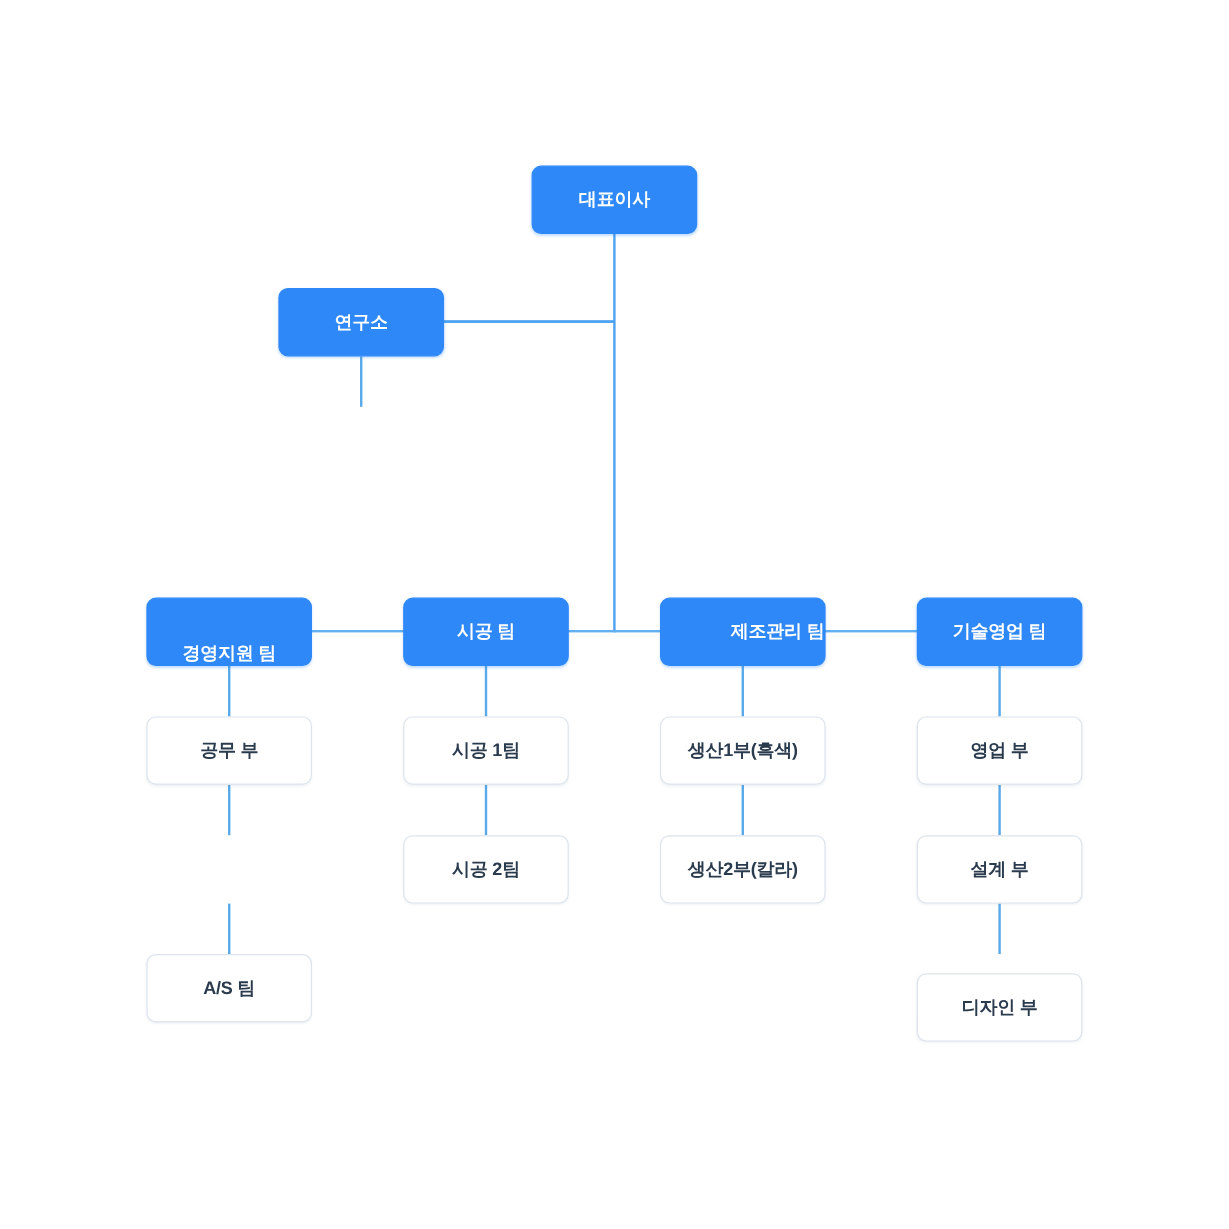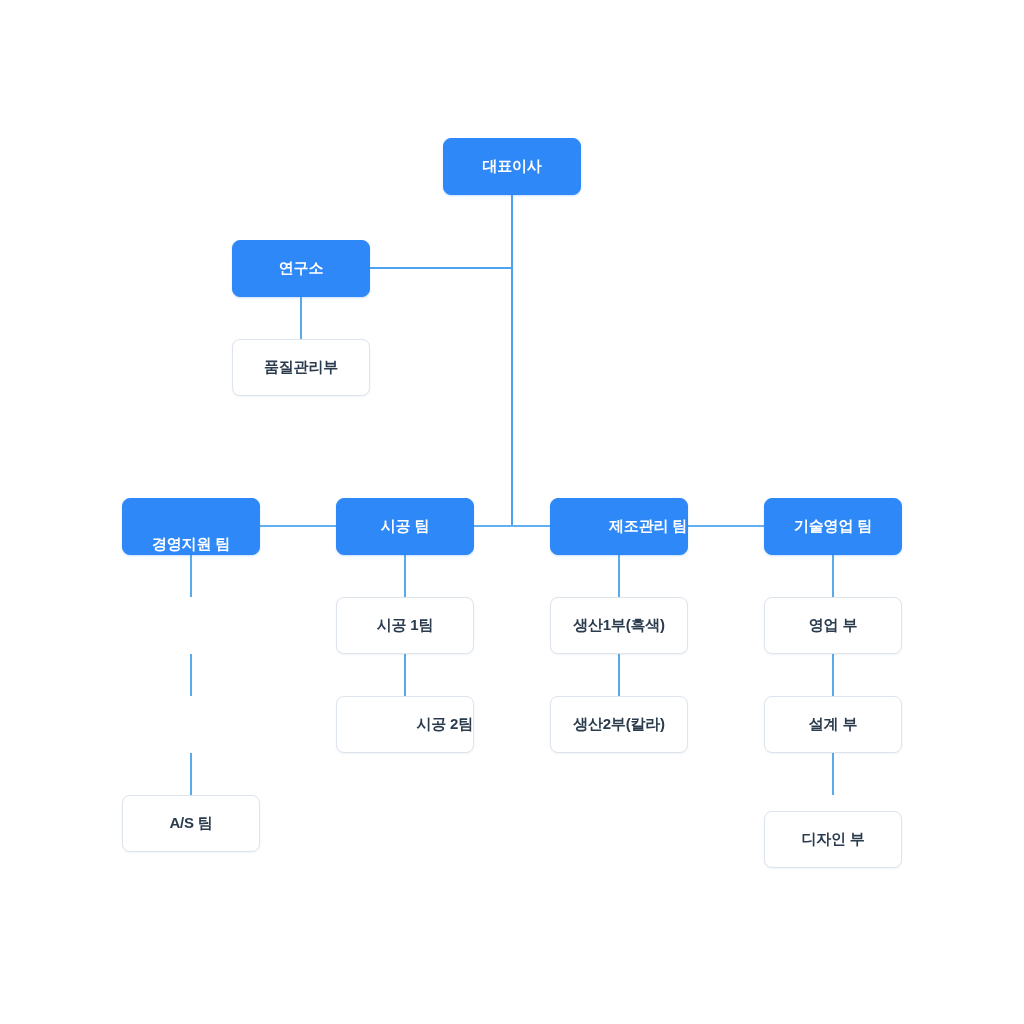--- a/index.html
+++ b/index.html
@@ -82,38 +82,38 @@
   <div class="conn v soft" style="left:832px; top:753px; height:42px;"></div>
 
   <div class="node primary" style="left:443px; top:138px;">
     <span>대표이사</span>
   </div>
 
   <div class="node primary" style="left:232px; top:240px;">
     <span>연구소</span>
   </div>
 
-  <div class="node plain" style="left:232px; top:339px;">
-    <span>품질관리부</span>
-  </div>
 
   <div class="node primary" style="left:122px; top:498px;align-items:flex-end;">
     <span>경영지원 팀</span>
+  </div>
+  <div class="node plain" style="left:122px; top:597px;">
+    <span>공무 부</span>
   </div>
   <div class="node plain" style="left:122px; top:795px;">
     <span>A/S 팀</span>
   </div>
 
   <div class="node primary" style="left:336px; top:498px;">
     <span>시공 팀</span>
   </div>
   <div class="node plain" style="left:336px; top:597px;">
     <span>시공 1팀</span>
   </div>
-  <div class="node plain" style="left:336px; top:696px;justify-content:flex-end;">
+  <div class="node plain" style="left:336px; top:696px;">
     <span>시공 2팀</span>
   </div>
 
   <div class="node primary" style="left:550px; top:498px;justify-content:flex-end;">
     <span>제조관리 팀</span>
   </div>
   <div class="node plain" style="left:550px; top:597px;">
     <span>생산1부(흑색)</span>
   </div>
   <div class="node plain" style="left:550px; top:696px;">

